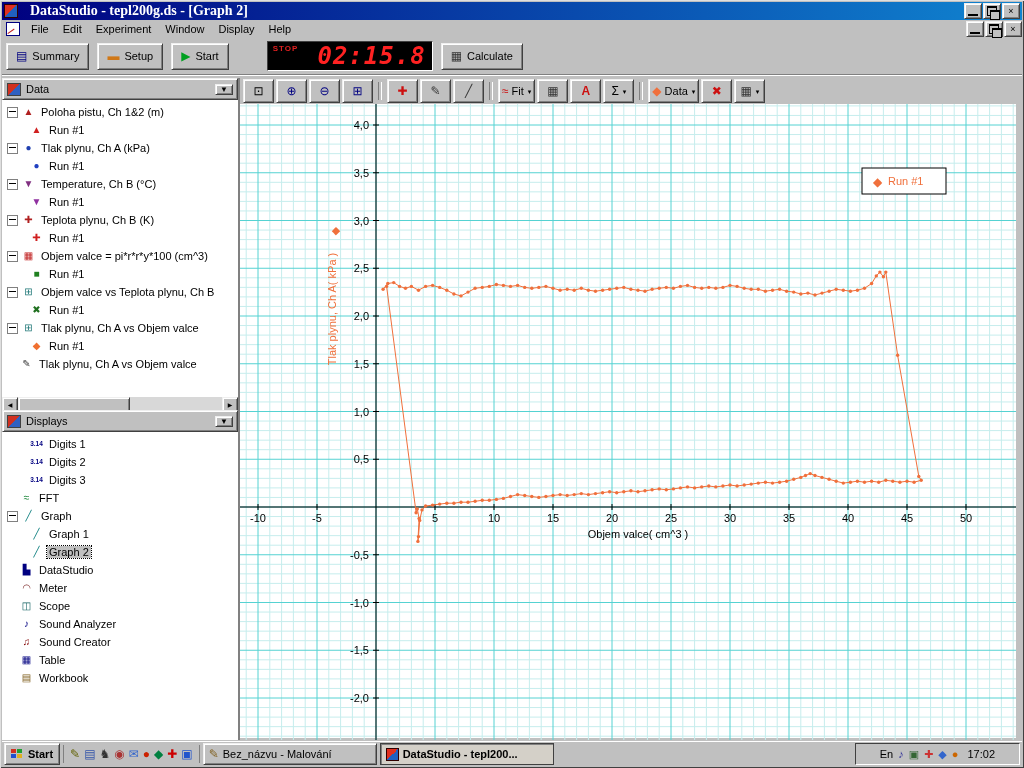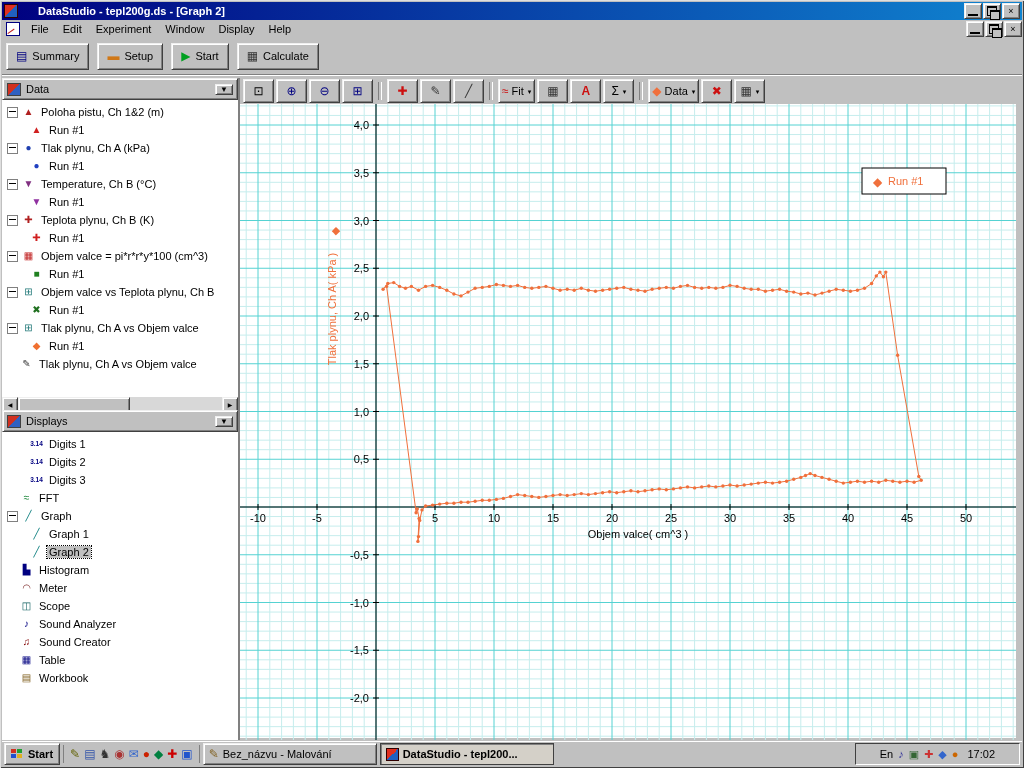--- a/index.html
+++ b/index.html
@@ -5,21 +5,21 @@
   html,body{margin:0;padding:0;background:#555;}
   #screen{position:relative;width:1024px;height:768px;background:#c0c0c0;
     font-family:"Liberation Sans",sans-serif;font-size:11px;color:#000;overflow:hidden;
     box-shadow:inset 1px 1px 0 #dfdfdf, inset -1px -1px 0 #404040;}
   .raised{border-top:1px solid #efefef;border-left:1px solid #efefef;border-right:1px solid #404040;border-bottom:1px solid #404040;background:#c0c0c0;box-shadow:inset 1px 1px 0 #fff,inset -1px -1px 0 #808080;}
   .sunken{border-top:1px solid #404040;border-left:1px solid #404040;border-right:1px solid #fff;border-bottom:1px solid #fff;}
   .pressed{border:1px solid #404040;box-shadow:inset 1px 1px 0 #808080;background:#d4d0c8;}
   
   #titlebar{position:absolute;left:2px;top:2px;right:2px;height:18px;
     background:linear-gradient(to right,#000080,#1084d0);display:flex;align-items:center;padding:0 2px;}
-  #title-text{color:#fff;font-weight:bold;font-size:11px;margin-left:20px;flex:1;white-space:nowrap;overflow:hidden;}
+  #title-text{color:#fff;font-weight:bold;font-size:14px;margin-left:12px;flex:1;white-space:nowrap;overflow:hidden;font-family:Liberation Serif, serif;}
   .winbtn{width:16px;height:14px;margin-left:1px;display:flex;align-items:center;justify-content:center;font-size:9px;line-height:1;position:relative;}
   .minglyph{position:absolute;left:3px;right:3px;bottom:2px;height:2px;background:#000;}
   .restglyph{position:absolute;left:3px;top:2px;width:8px;height:7px;border:1px solid #000;border-top-width:2px;background:#c0c0c0;}
   .restglyph::after{content:"";position:absolute;left:2px;top:2px;width:8px;height:7px;border:1px solid #000;border-top-width:2px;background:#c0c0c0;}
   .dslogo{width:12px;height:12px;background:linear-gradient(135deg,#e03020 0 50%,#2060c0 50% 100%);border:1px solid #300000;flex:none;}
   
   #menubar{position:absolute;left:2px;top:20px;right:2px;height:18px;display:flex;align-items:center;background:#c0c0c0;}
   .docicon{width:12px;height:12px;margin:0 4px;background:#fff;border:1px solid #000080;position:relative;flex:none;}
   .docicon::after{content:"";position:absolute;left:1px;bottom:1px;width:8px;height:1px;background:#c02020;transform:rotate(-35deg);transform-origin:left bottom;}
   .menuitem{padding:2px 7px;cursor:default;}
@@ -119,20 +119,24 @@
       <span>Summary</span>
     </span>
     <span class="bigbtn raised">
       <span class="bicon orangei">▬</span>
       <span>Setup</span>
     </span>
     <span class="bigbtn raised">
       <span class="bicon green">▶</span>
       <span>Start</span>
     </span>
+    <span id="timer" class="sunken">
+      <span id="timer-stop">STOP</span>
+      <span id="timer-value">02:15.8</span>
+    </span>
     <span class="bigbtn raised">
       <span class="bicon dark">▦</span>
       <span>Calculate</span>
     </span>
   </div>
 
   <div id="left-panel">
     <div class="phead raised">
       <span class="phicon"></span>
       <span class="phlabel">Data</span>
@@ -242,21 +246,21 @@
       <div class="trow run">
           <span class="ticon" style="color: rgb(16, 128, 128);">╱</span>
           <span class="tlabel">Graph 1</span>
         </div>
       <div class="trow run">
           <span class="ticon" style="color: rgb(16, 128, 128);">╱</span>
           <span class="tlabel sel">Graph 2</span>
         </div>
       <div class="trow noexp">
           <span class="ticon" style="color: rgb(0, 0, 128);">▙</span>
-          <span class="tlabel">Histogram</span>
+          <span class="tlabel">DataStudio</span>
         </div>
       <div class="trow noexp">
           <span class="ticon" style="color: rgb(128, 48, 48);">◠</span>
           <span class="tlabel">Meter</span>
         </div>
       <div class="trow noexp">
           <span class="ticon" style="color: rgb(16, 96, 96);">◫</span>
           <span class="tlabel">Scope</span>
         </div>
       <div class="trow noexp">

